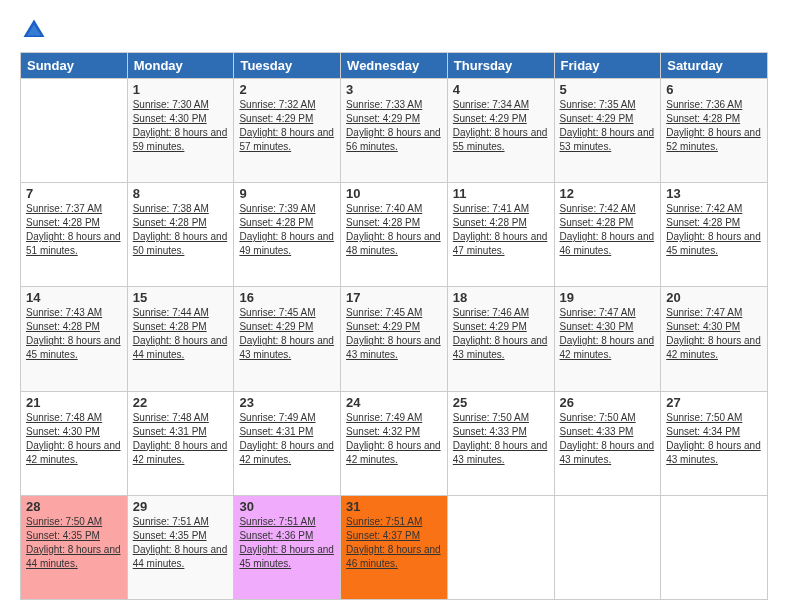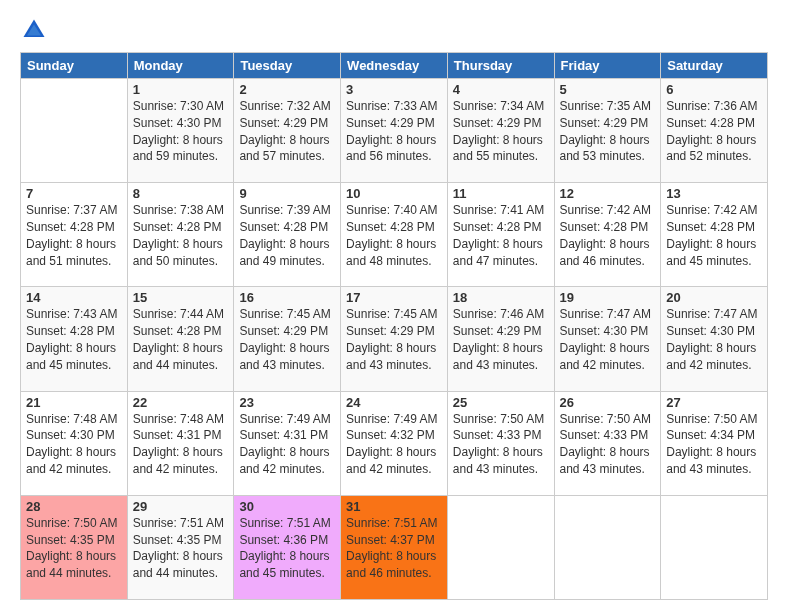--- a/index.html
+++ b/index.html
@@ -74,23 +74,24 @@
     }
     .calendar td.empty {
       background: #fff;
     }
     .day-number {
       font-size: 13px;
       font-weight: bold;
       margin-bottom: 1px;
     }
     .day-info {
-      font-size: 12px;
+      font-size: 10px;
       line-height: 1.4;
       color: #333;
+      text-decoration: underline;
     }
     tr:nth-child(odd) td {
       background-color: #f9f9f9;
     }
     tr:nth-child(even) td {
       background-color: #ffffff;
     }
     .calendar thead th {
       background-color: #2e6db4 !important;
     }

